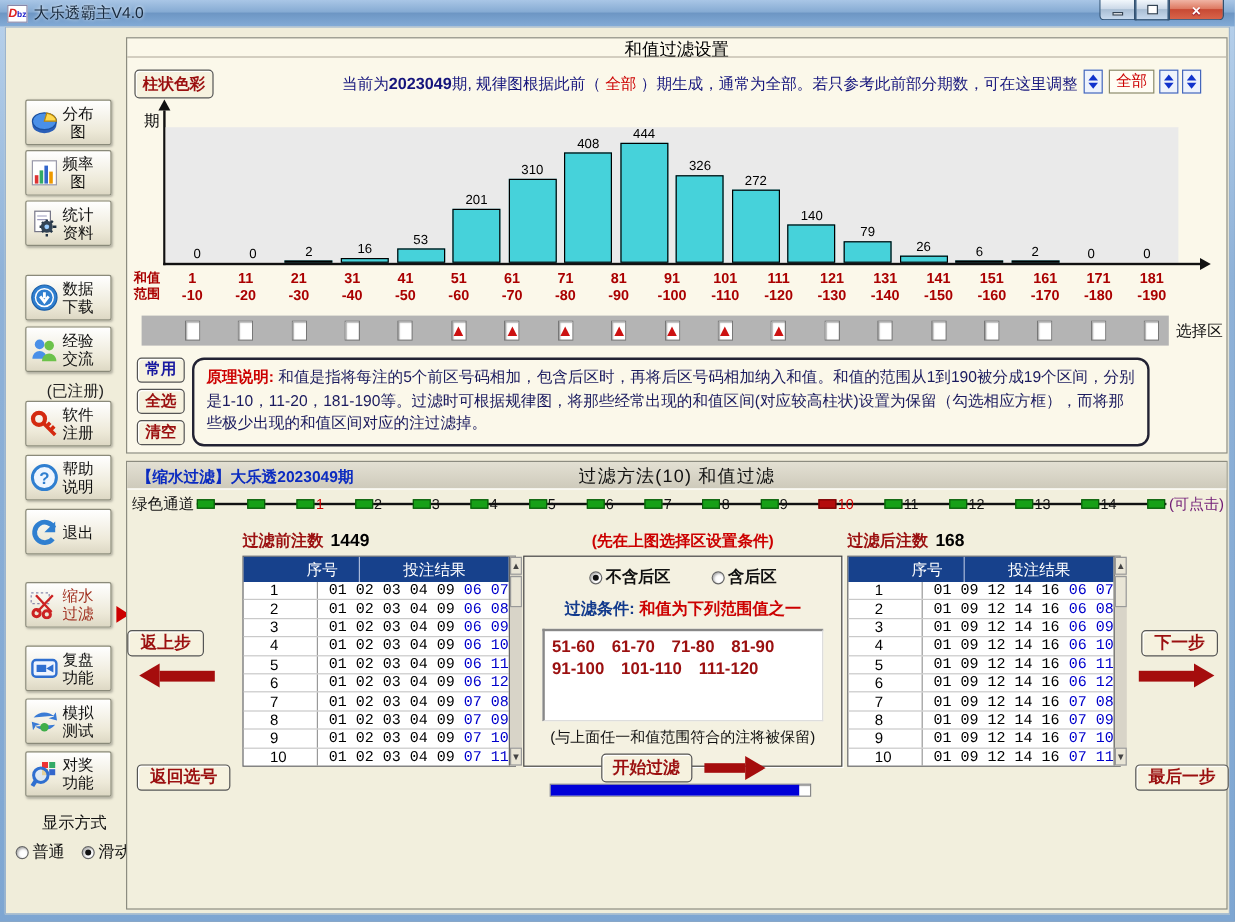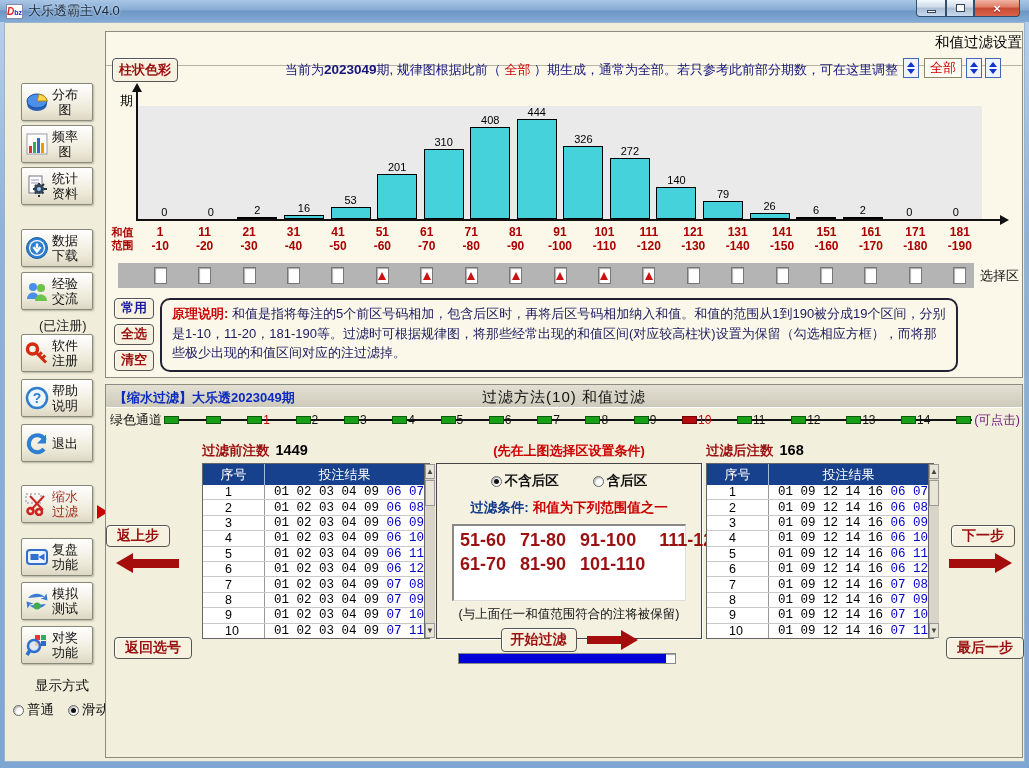--- a/index.html
+++ b/index.html
@@ -40,21 +40,21 @@
     border-bottom:7px solid transparent; border-left:11px solid #c00; }
   .dm-label { position:absolute; left:30px; font-size:13.5px; color:#111; }
   .radio-row { position:absolute; left:8px; display:flex; gap:14px; font-size:13.5px; color:#111; align-items:center; }
   .radio { width:11px; height:11px; border-radius:50%; background:#fff; border:1px solid #666;
     box-shadow:inset 1px 1px 2px #aaa; display:inline-block; vertical-align:-1px; margin-right:3px; cursor:pointer; }
   .radio.sel::after { content:''; display:block; width:5px; height:5px; margin:2px; border-radius:50%; background:#111; }
   .ritem { display:flex; align-items:center; cursor:pointer; }
   
   .toppanel { position:absolute; left:100px; top:8px; width:918px; height:347px; background:#fbf8ea;
     border:1px solid #8c8c80; }
-  .tp-title { height:34px; line-height:20px; text-align:right; font-size:14.5px; color:#000;
+  .tp-title { height:16px; line-height:20px; text-align:center; font-size:14.5px; color:#000;
     border-bottom:1px solid #b8b4a4; }
   .btn { border:1px solid #555; border-radius:4px; background:#f6f2df; color:#9b1010; font-weight:bold;
     text-align:center; cursor:pointer; box-shadow:inset 1px 1px 0 #fff; }
   .barcolor-btn { position:absolute; left:6px; top:26px; padding:2px 6px; font-size:13px; }
   .info-line { position:absolute; right:124px; top:29px; font-size:13px; color:#15157c; white-space:nowrap; }
   .info-line b { font-size:13.5px; }
   .red { color:#cc0000; }
   .spin { position:absolute; top:26px; width:16px; height:20px; border:1px solid #4466bb; background:#eef3fc;
     display:flex; flex-direction:column; align-items:center; justify-content:center; gap:2px; cursor:pointer; }
   .spin i { width:0; height:0; border-left:4px solid transparent; border-right:4px solid transparent; }
@@ -110,21 +110,21 @@
   .blk { width:15px; height:8px; background:#17a017; border:1px solid #0a5a0a; }
   .blk.cur { background:#b40c0c; border-color:#700; }
   .snum { font-size:12px; color:#111; margin-left:1px; }
   .snum.hot { color:#c00; }
   .gc-end { font-size:12.5px; color:#701a75; margin-right:2px; flex:none; }
   .tbl-label { position:absolute; top:57px; font-size:13.5px; font-weight:bold; color:#9b1010; }
   .tbl-label b { color:#000; font-size:14.5px; margin-left:6px; }
   .btable { position:absolute; top:78px; width:228px; height:176px; background:#fff; border:1px solid #666;
     display:flex; }
   .tmain { flex:1; display:flex; flex-direction:column; }
-  .thead { height:21px; background:#17418c; color:#fff; display:flex; font-size:13px; align-items:center; }
+  .thead { height:21px; background:#17418c; color:#fff; display:flex; font-size:13px; align-items:center;padding-left:35px; }
   .thead .h1 { width:62px; text-align:center; border-right:1px solid #a9b9d9; align-self:stretch; line-height:21px; }
   .thead .h2 { flex:1; text-align:center; }
   .trows { flex:1; display:flex; flex-direction:column; }
   .trow { flex:1; display:flex; align-items:center; border-bottom:1px solid #c9c9c9; font-size:12.5px; }
   .trow:last-child { border-bottom:none; }
   .c1 { width:62px; align-self:stretch; border-right:1px solid #999; padding-left:22px; display:flex; align-items:center; }
   .c2 { flex:1; padding-left:9px; font-family:"Liberation Mono","DejaVu Sans Mono",monospace; white-space:pre; }
   .backn { color:#0000cc; }
   .sb { width:16px; border-left:1px solid #666; background:#d8d4c8; display:flex; flex-direction:column; }
   .sb-btn { height:15px; background:#e9e5d6; border:1px solid #999; font-size:8px; color:#444; text-align:center;
@@ -134,22 +134,22 @@
   .cond-hint { position:absolute; left:330px; top:57px; width:266px; text-align:center; color:#c00;
     font-size:13px; font-weight:bold; }
   .cond-box { position:absolute; left:330px; top:78px; width:266px; height:176px; border:1px solid #444;
     background:#f4f1e1; box-shadow:1px 1px 0 #fff; }
   .cb-radios { margin-top:8px; display:flex; justify-content:center; gap:34px; font-size:13.5px;
     font-weight:bold; color:#111; }
   .cb-cond { margin-top:9px; text-align:center; font-size:13.5px; font-weight:bold; }
   .cb-cond .k { color:#123a8c; }
   .cb-list { margin:7px auto 0; width:234px; height:77px; background:#fff; border-top:2px solid #888;
     border-left:2px solid #888; border-right:1px solid #ddd; border-bottom:1px solid #ddd; padding:4px 6px;
-    display:flex; flex-wrap:wrap; column-gap:14px; row-gap:3px; align-content:flex-start; font-size:18px;
-    font-weight:bold; color:#9b1010;flex-direction:column; }
+    display:flex; flex-wrap:wrap; column-gap:14px; row-gap:3px; align-content:flex-start; font-size:14px;
+    font-weight:bold; color:#9b1010; }
   .cb-note { margin-top:5px; text-align:center; font-size:12.5px; color:#111; }
   .cb-start { margin-top:5px; display:flex; justify-content:center; align-items:center; gap:10px; }
   .start-btn { padding:2px 9px; font-size:14px; }
   .navbtn { position:absolute; height:22px; font-size:14px; line-height:19px; }
   .bigarrow { position:absolute; display:flex; align-items:center; }
   .shaft { width:46px; height:9px; background:#a50d0d; }
   .shaft.mid { width:34px; height:8px; }
   .head-r { width:0; height:0; border-top:10px solid transparent; border-bottom:10px solid transparent;
     border-left:17px solid #a50d0d; }
   .head-l { width:0; height:0; border-top:10px solid transparent; border-bottom:10px solid transparent;

